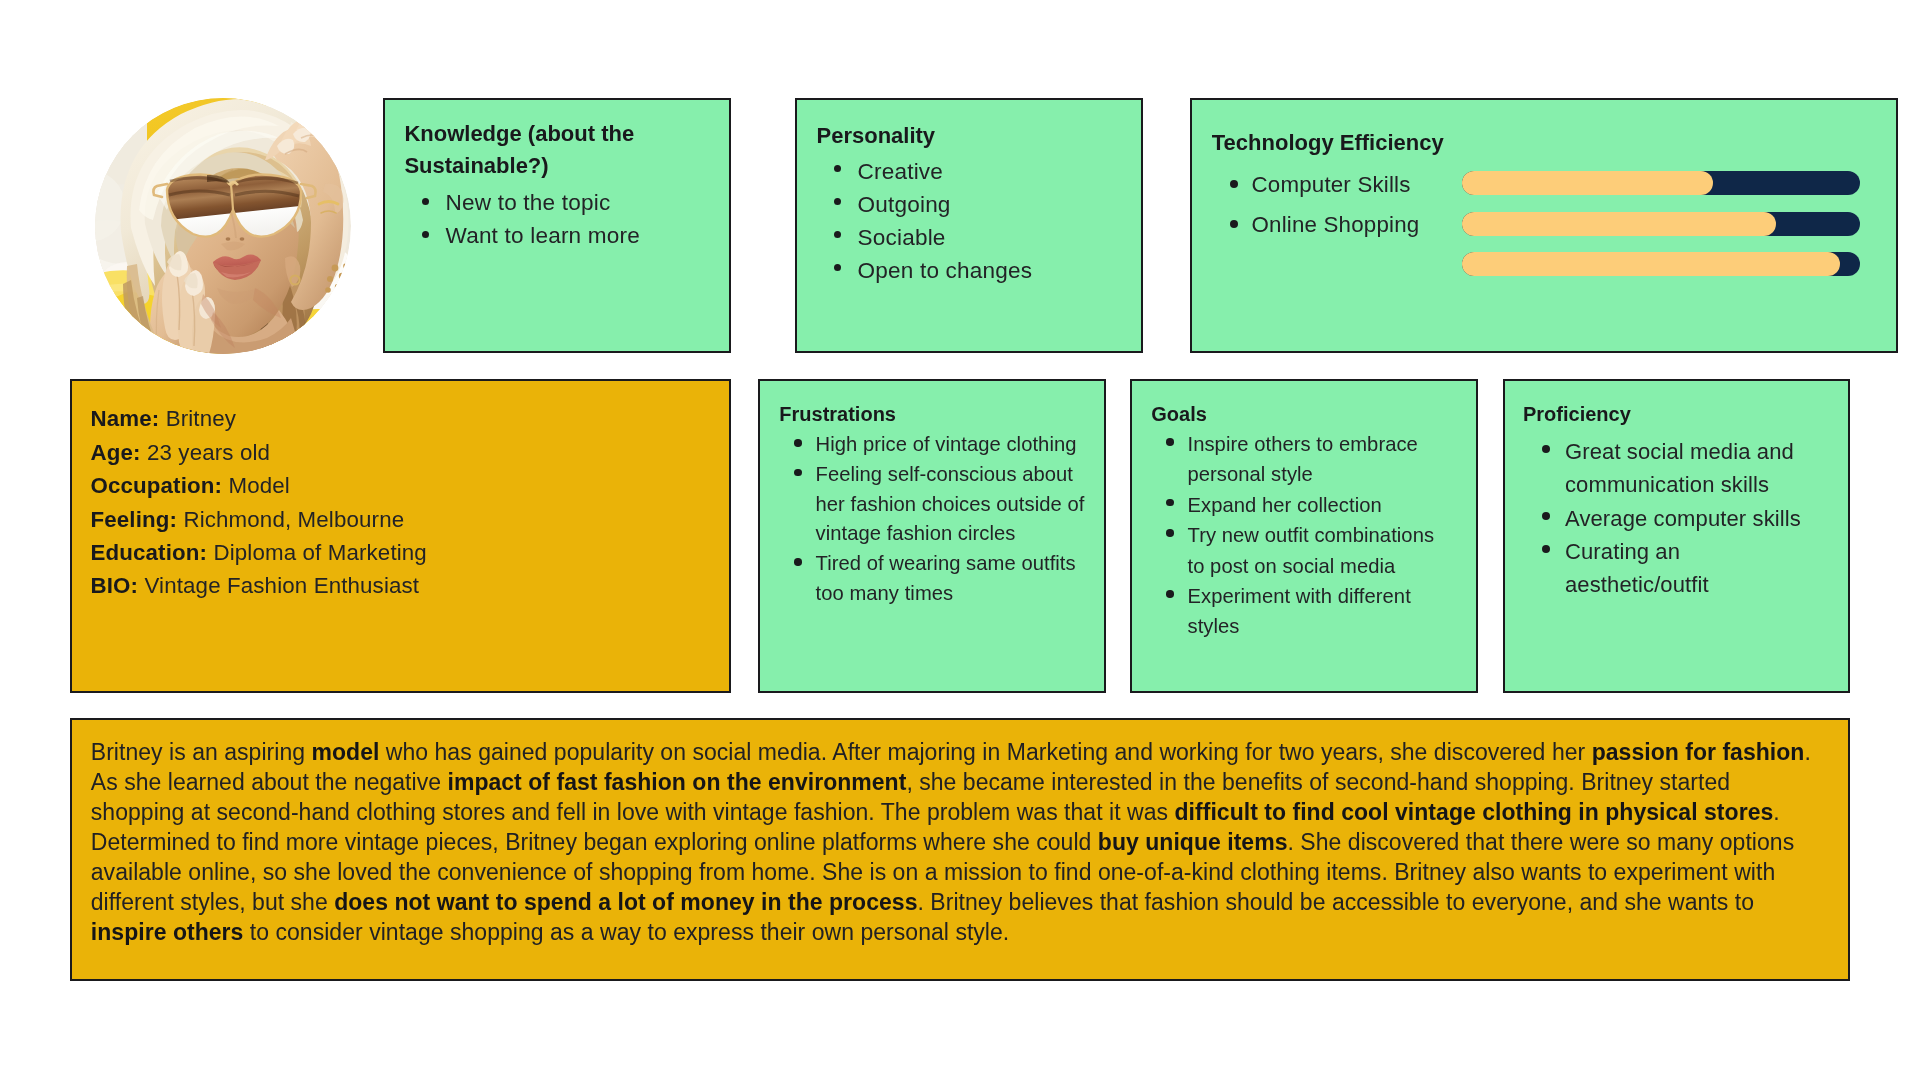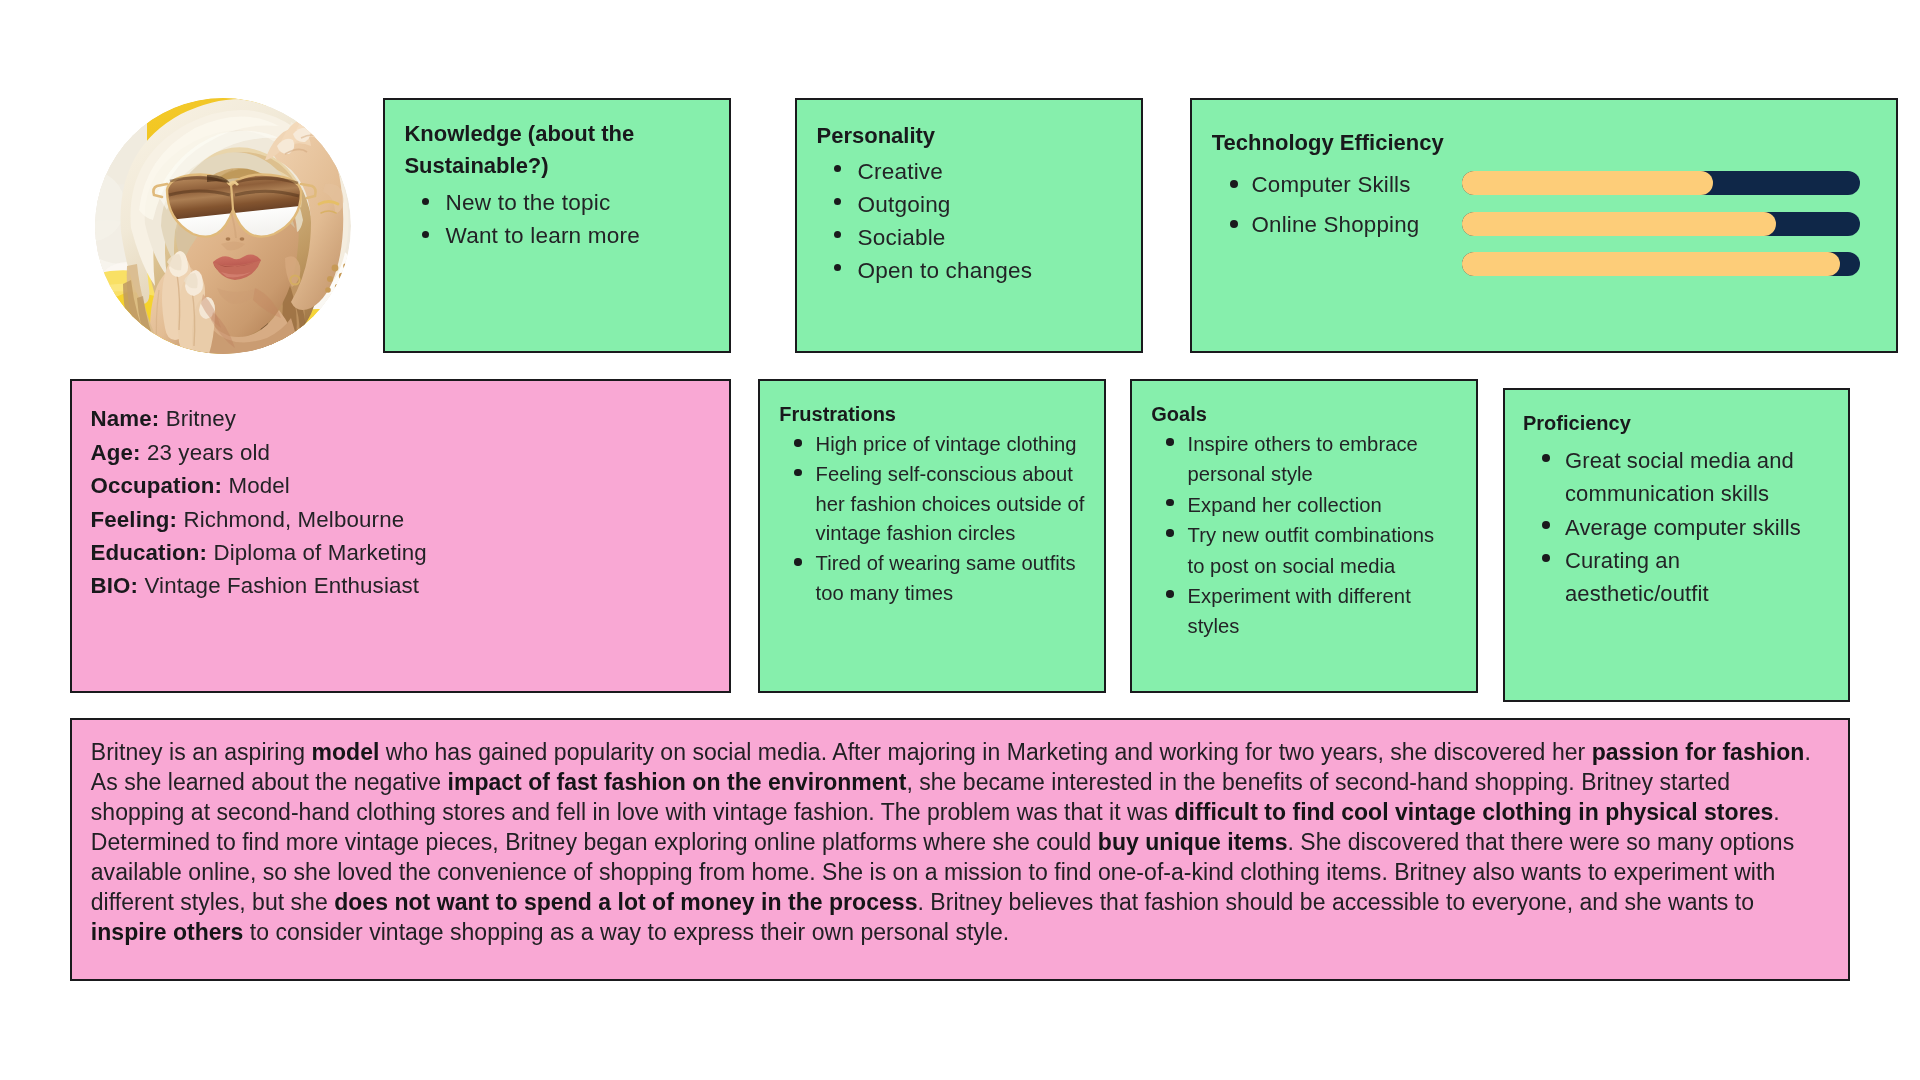--- a/index.html
+++ b/index.html
@@ -2,39 +2,39 @@
 <html><head>
 <meta charset="utf-8">
 <title>User Persona</title>
 <style>
   html,body{margin:0;padding:0;}
   body{width:1920px;height:1080px;background:#ffffff;overflow:hidden;
        font-family:"Liberation Sans",sans-serif;color:#1d1d1f;
        -webkit-font-smoothing:antialiased;}
   .page{position:relative;width:1920px;height:1080px;}
   .card{position:absolute;border:2px solid #1a1a1d;background:#86efac;box-sizing:border-box;}
-  .card.pale{background:#f9a8d4;}
+  .card.pale{background:#eab308;}
   h3.ttl{margin:0;font-weight:700;color:#19191c;}
   ul.bl{margin:0;padding:0;list-style:none;}
   ul.bl li{position:relative;color:#232326;}
   ul.bl li::before{content:"";position:absolute;border-radius:50%;background:#1a1a1d;}
 
   
   .avatar{position:absolute;left:95px;top:98px;width:256px;height:256px;
           border-radius:50%;overflow:hidden;}
   .avatar svg{display:block;}
 
   
   #c-knowledge{left:383px;top:98px;width:348px;height:255px;}
   #c-personality{left:758px;top:98px;width:348px;height:255px;margin-left:37px;}
   #c-tech{left:1142px;top:98px;width:708px;height:255px;margin-left:48px;}
   #c-bio{left:70px;top:379px;width:661px;height:314px;}
   #c-frust{left:758px;top:379px;width:348px;height:314px;}
   #c-goals{left:1130px;top:379px;width:348px;height:314px;}
-  #c-prof{left:1503px;top:379px;width:347px;height:314px;margin-top:9px;}
+  #c-prof{left:1503px;top:379px;width:347px;height:314px;}
   #c-story{left:70px;top:718px;width:1780px;height:263px;}
 
   
   .k-ttl{position:absolute;left:19.4px;top:18.4px;width:310px;
          font-size:22px;line-height:32px;}
   .p-ttl{position:absolute;left:19.5px;top:20.4px;font-size:22px;line-height:32px;}
   .t-ttl{position:absolute;left:19.8px;top:27.2px;font-size:22px;line-height:31px;}
   .s-ttl{position:absolute;left:19.3px;top:20.2px;font-size:20px;line-height:26px;}
 
   

